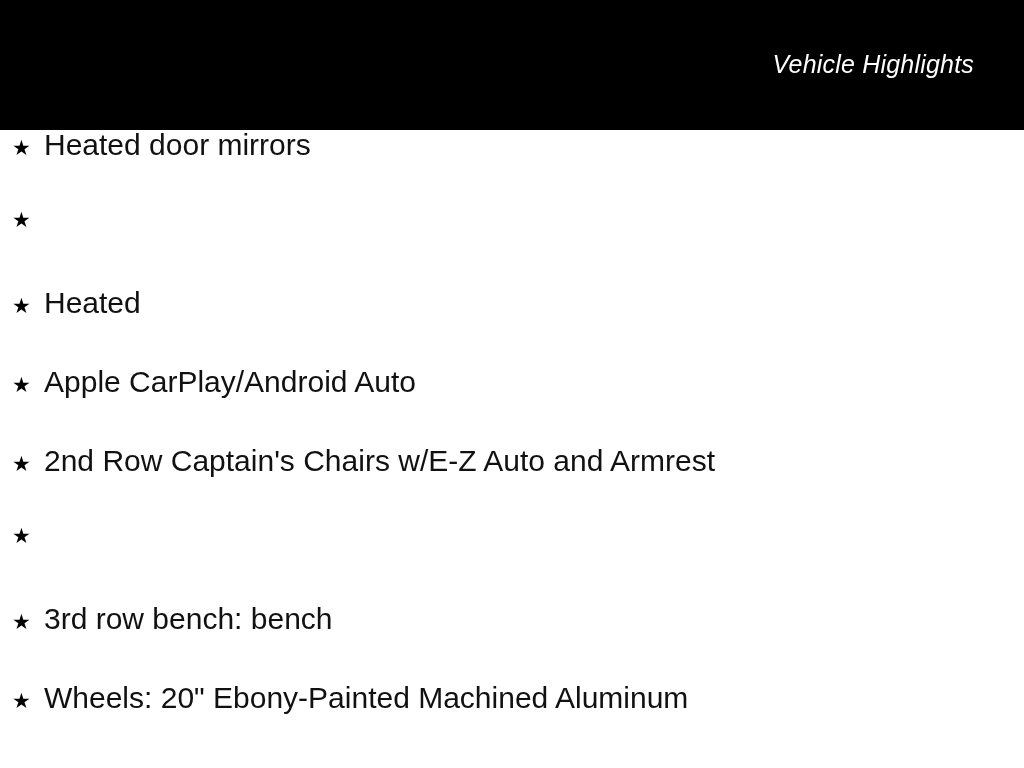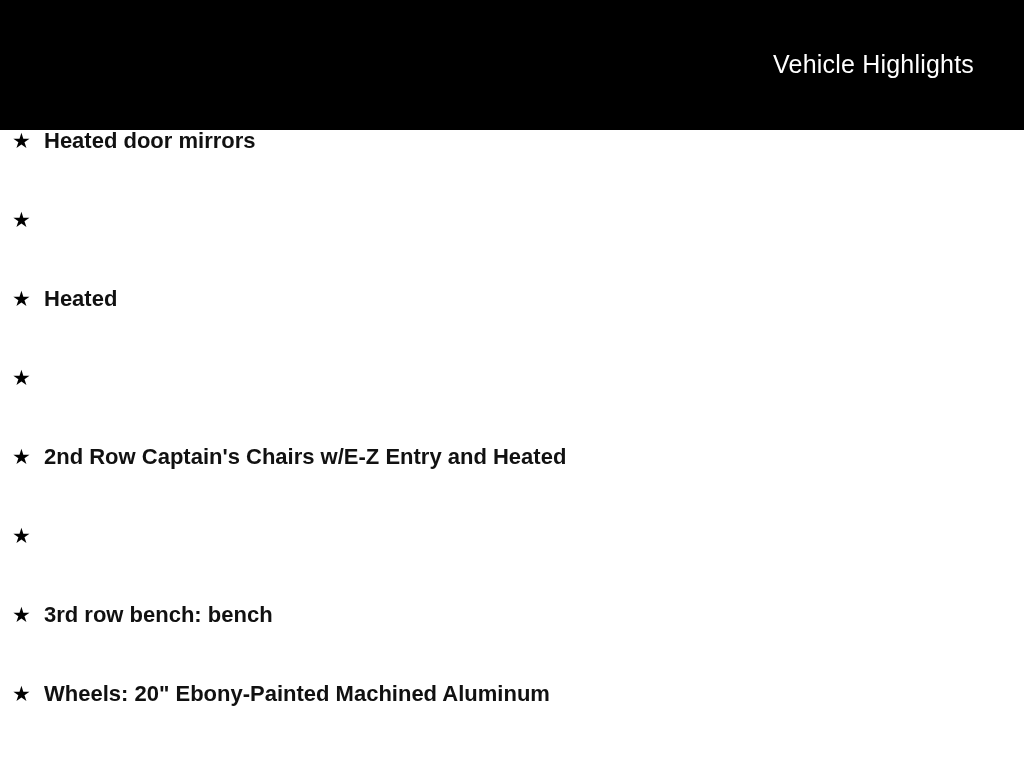--- a/index.html
+++ b/index.html
@@ -30,20 +30,21 @@
   }
   .header-title {
     position: absolute;
     right: 50px;
     top: 50px;
     color: #ffffff;
     font-size: 25px;
     font-weight: 400;
     letter-spacing: 0.2px;
     white-space: nowrap;
+    font-style: italic;
   }
   .highlights {
     position: absolute;
     top: 130px;
     left: 0;
     width: 1024px;
   }
   .highlight-row {
     display: flex;
     align-items: baseline;
@@ -55,22 +56,22 @@
     display: inline-block;
     width: 32px;
     flex: 0 0 32px;
     color: #000000;
     font-size: 21px;
     line-height: 1;
     text-align: left;
   }
   .highlight-text {
     color: #111111;
-    font-size: 22px;
-    font-weight: 700;
+    font-size: 30px;
+    font-weight: 400;
     line-height: 1;
     white-space: nowrap;
   }
 </style>
 </head>
 <body>
 
 <div class="page">
 
   <div class="header-bar">
@@ -88,25 +89,26 @@
       <span class="bullet-star">★</span>
     </div>
 
     <div class="highlight-row">
       <span class="bullet-star">★</span>
       <span class="highlight-text">Heated</span>
     </div>
 
     <div class="highlight-row">
       <span class="bullet-star">★</span>
+      <span class="highlight-text">Apple CarPlay/Android Auto</span>
     </div>
 
     <div class="highlight-row">
       <span class="bullet-star">★</span>
-      <span class="highlight-text">2nd Row Captain's Chairs w/E-Z Entry and Heated</span>
+      <span class="highlight-text">2nd Row Captain's Chairs w/E-Z Auto and Armrest</span>
     </div>
 
     <div class="highlight-row">
       <span class="bullet-star">★</span>
     </div>
 
     <div class="highlight-row">
       <span class="bullet-star">★</span>
       <span class="highlight-text">3rd row bench: bench</span>
     </div>

